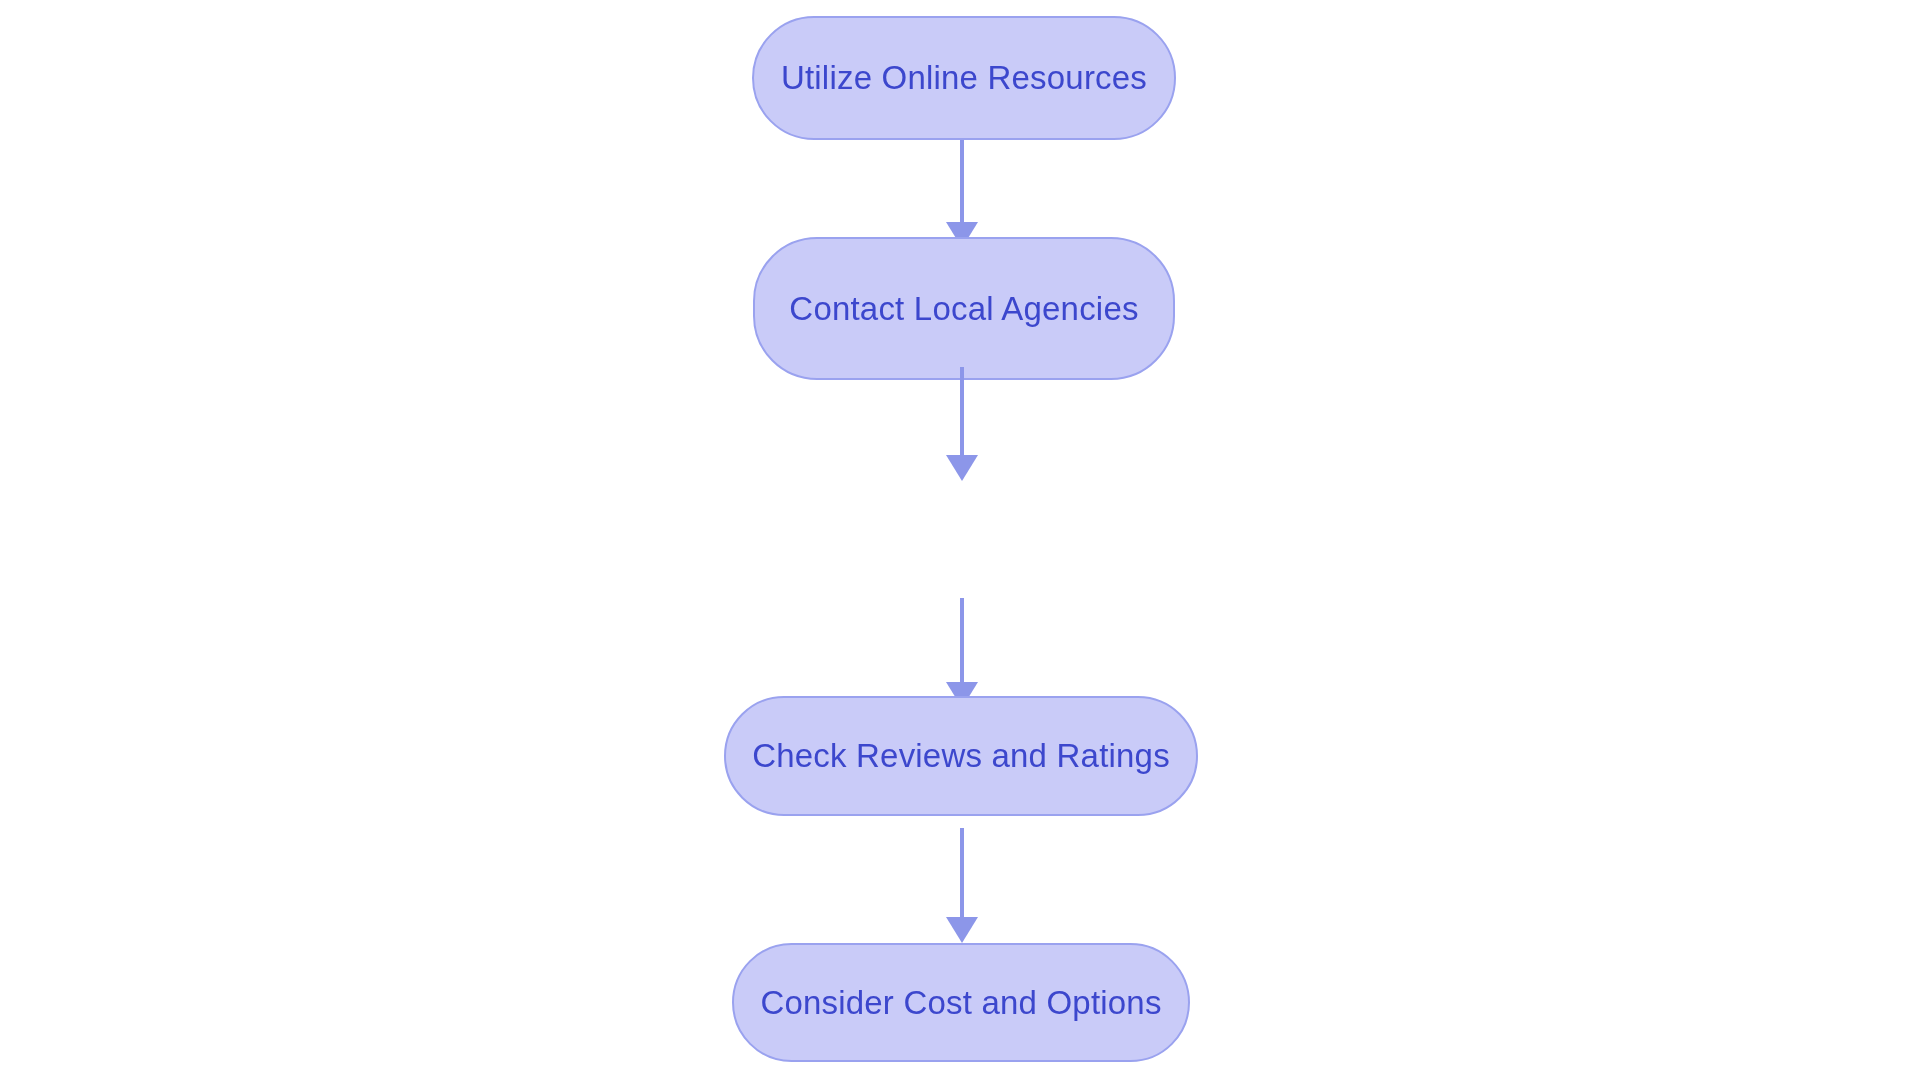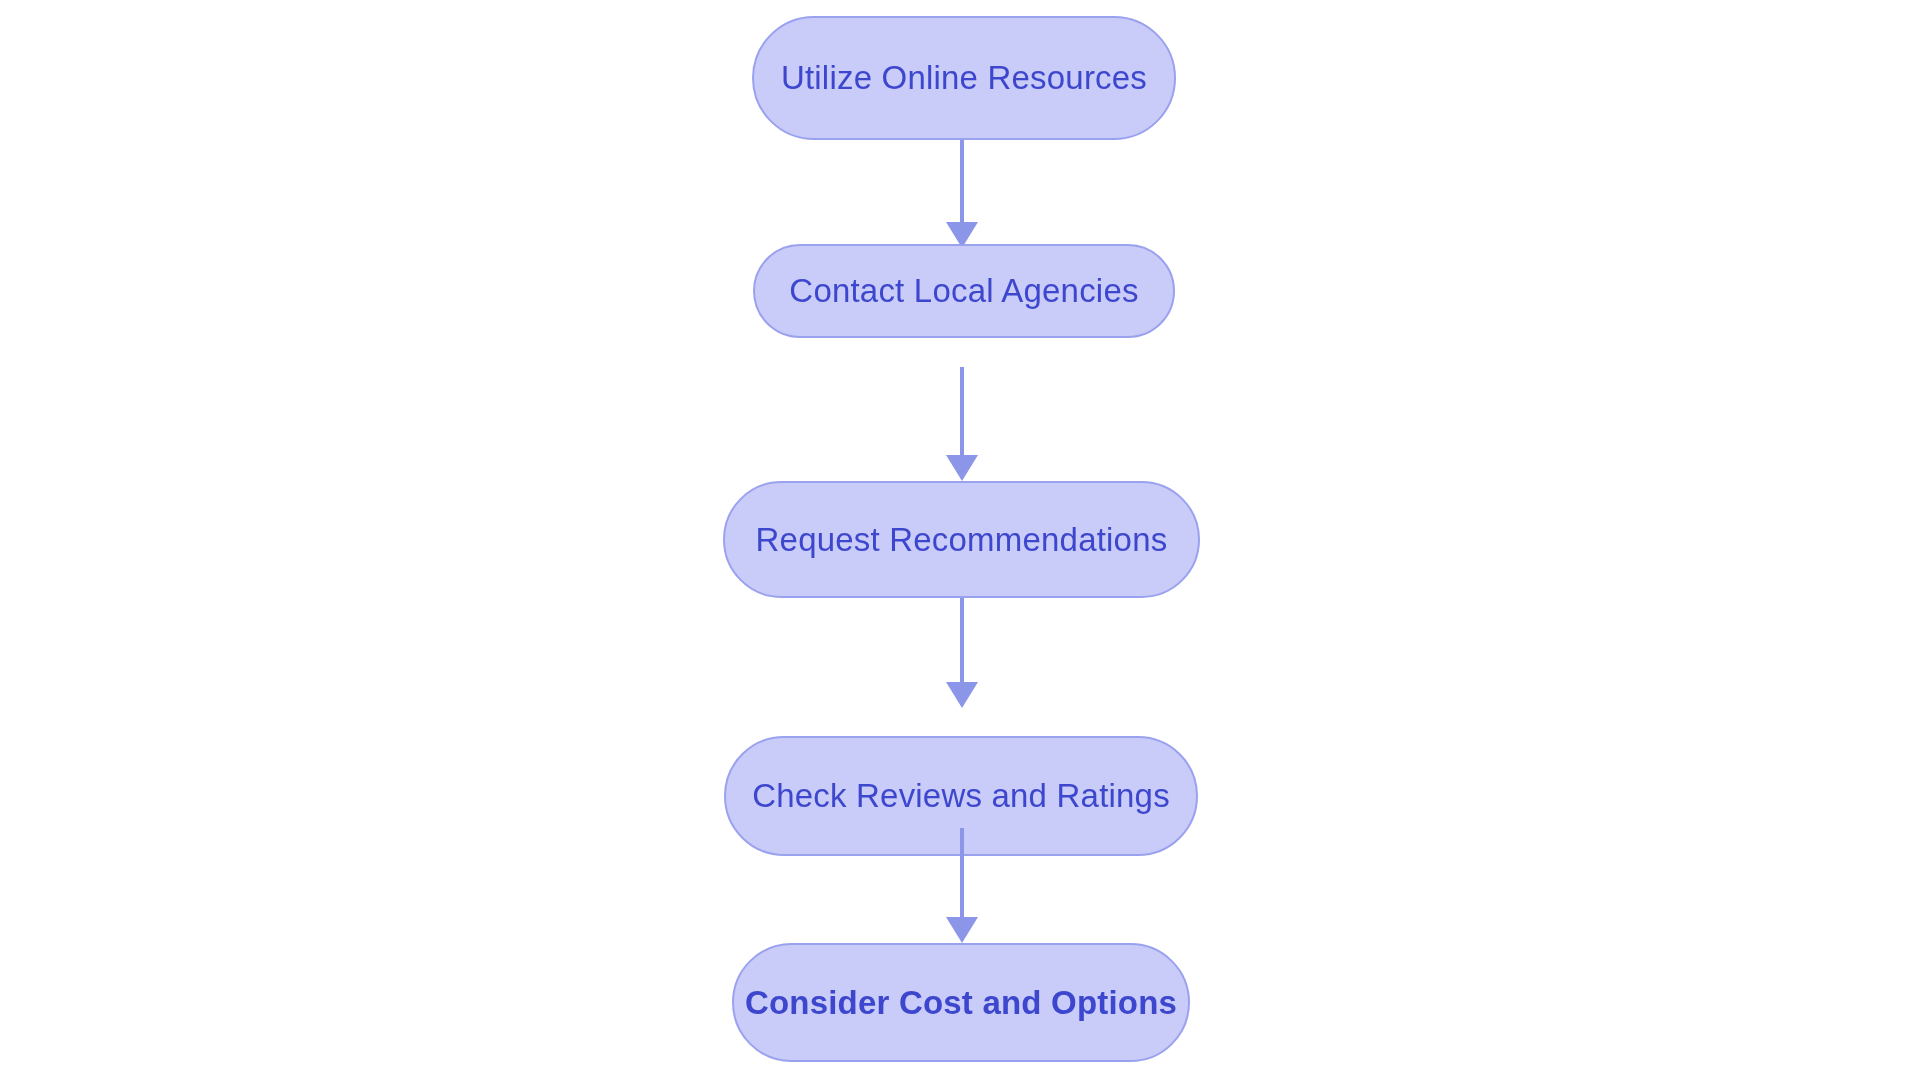--- a/index.html
+++ b/index.html
@@ -24,24 +24,24 @@
     background: var(--node-fill, #c9cbf8);
     border: 2px solid var(--node-border, #9aa2ef);
     border-radius: 64px;
     color: var(--node-text, #3c47cd);
     font-size: 33px;
     letter-spacing: 0.2px;
     text-align: center;
     white-space: nowrap;
   }
   .node-1 { left: 752px; top: 16px;  width: 424px; height: 124px; }
-  .node-2 { left: 753px; top: 244px; width: 422px; height: 94px; }
+  .node-2 { left: 753px; top: 237px; width: 422px; height: 143px; }
   .node-3 { left: 723px; top: 481px; width: 477px; height: 117px; }
-  .node-4 { left: 724px; top: 736px; width: 474px; height: 120px; }
-  .node-5 { left: 732px; top: 943px; width: 458px; height: 119px; font-weight: bold; }
+  .node-4 { left: 724px; top: 696px; width: 474px; height: 120px; }
+  .node-5 { left: 732px; top: 943px; width: 458px; height: 119px; }
 
   .arrow {
     position: absolute;
     left: 946px;
     width: 32px;
   }
   .arrow-1 { top: 140px; height: 108px; }
   .arrow-2 { top: 367px; height: 114px; }
   .arrow-3 { top: 598px; height: 110px; }
   .arrow-4 { top: 828px; height: 115px; }
@@ -80,23 +80,20 @@
 
   <div class="node node-2">
     <span>Contact Local Agencies</span>
   </div>
 
   <div class="arrow arrow-2">
     <span class="arrow-line"></span>
     <span class="arrow-head"></span>
   </div>
 
-  <div class="node node-3">
-    <span>Request Recommendations</span>
-  </div>
 
   <div class="arrow arrow-3">
     <span class="arrow-line"></span>
     <span class="arrow-head"></span>
   </div>
 
   <div class="node node-4">
     <span>Check Reviews and Ratings</span>
   </div>
 

